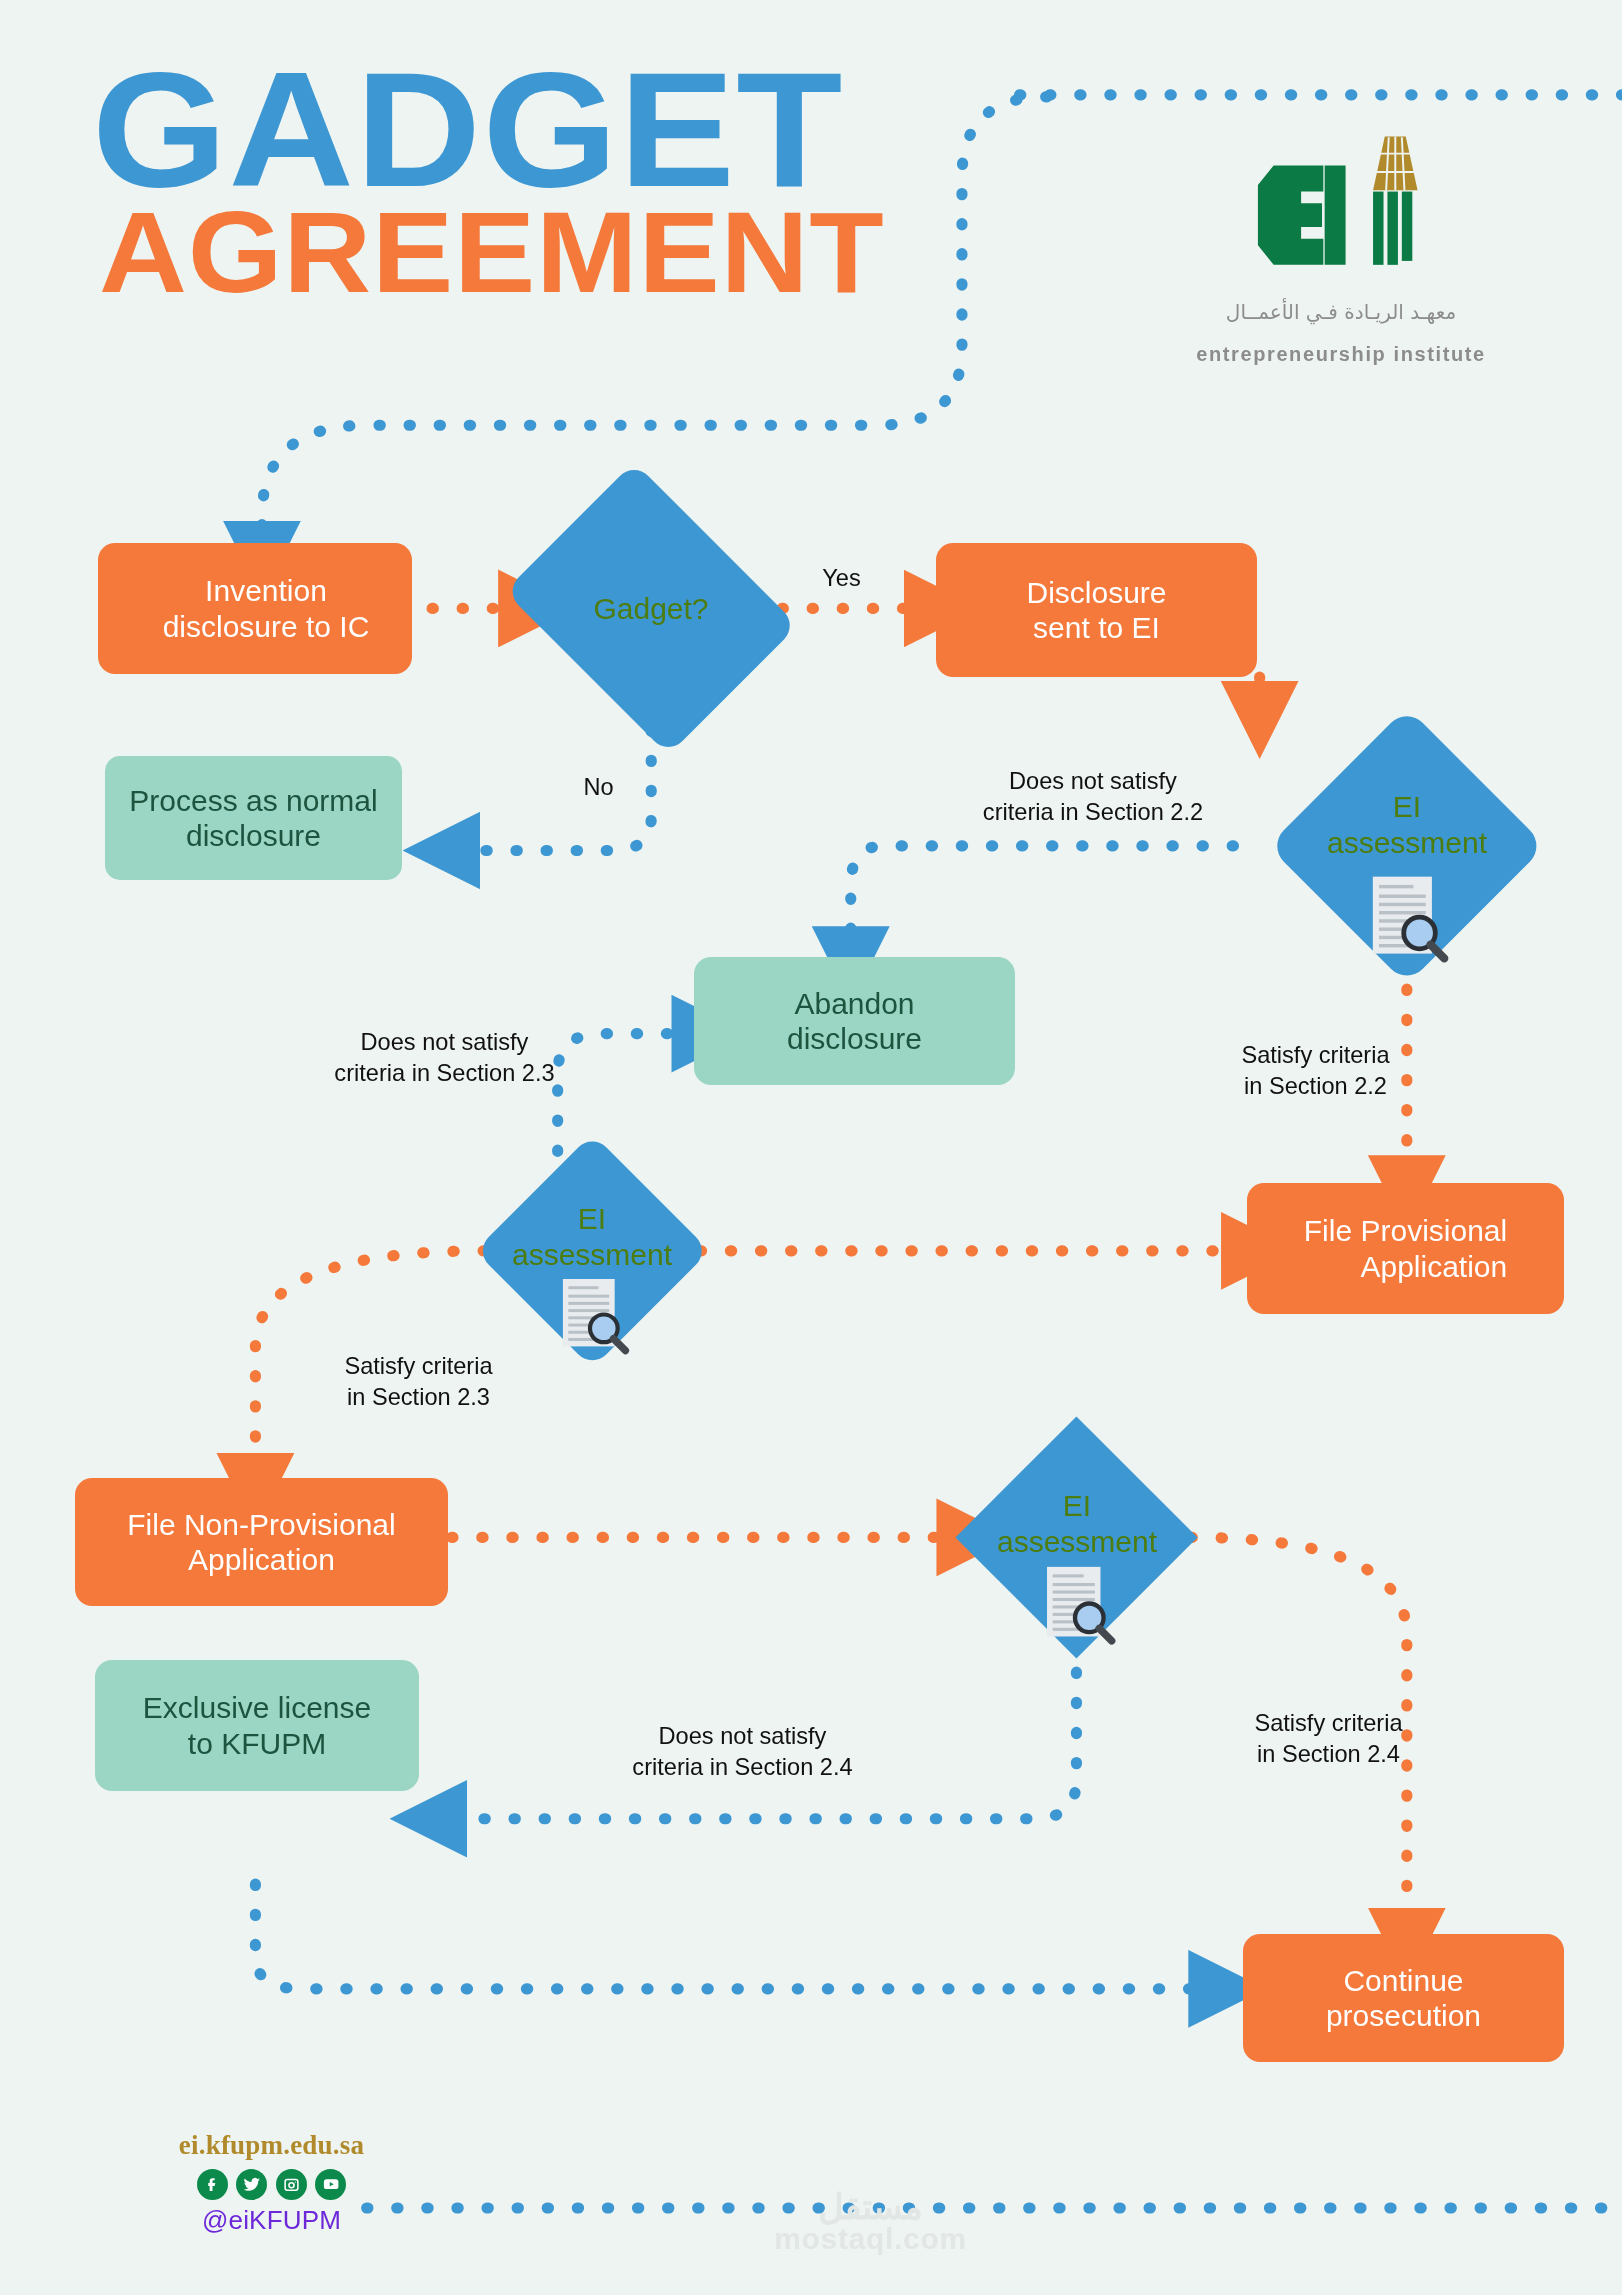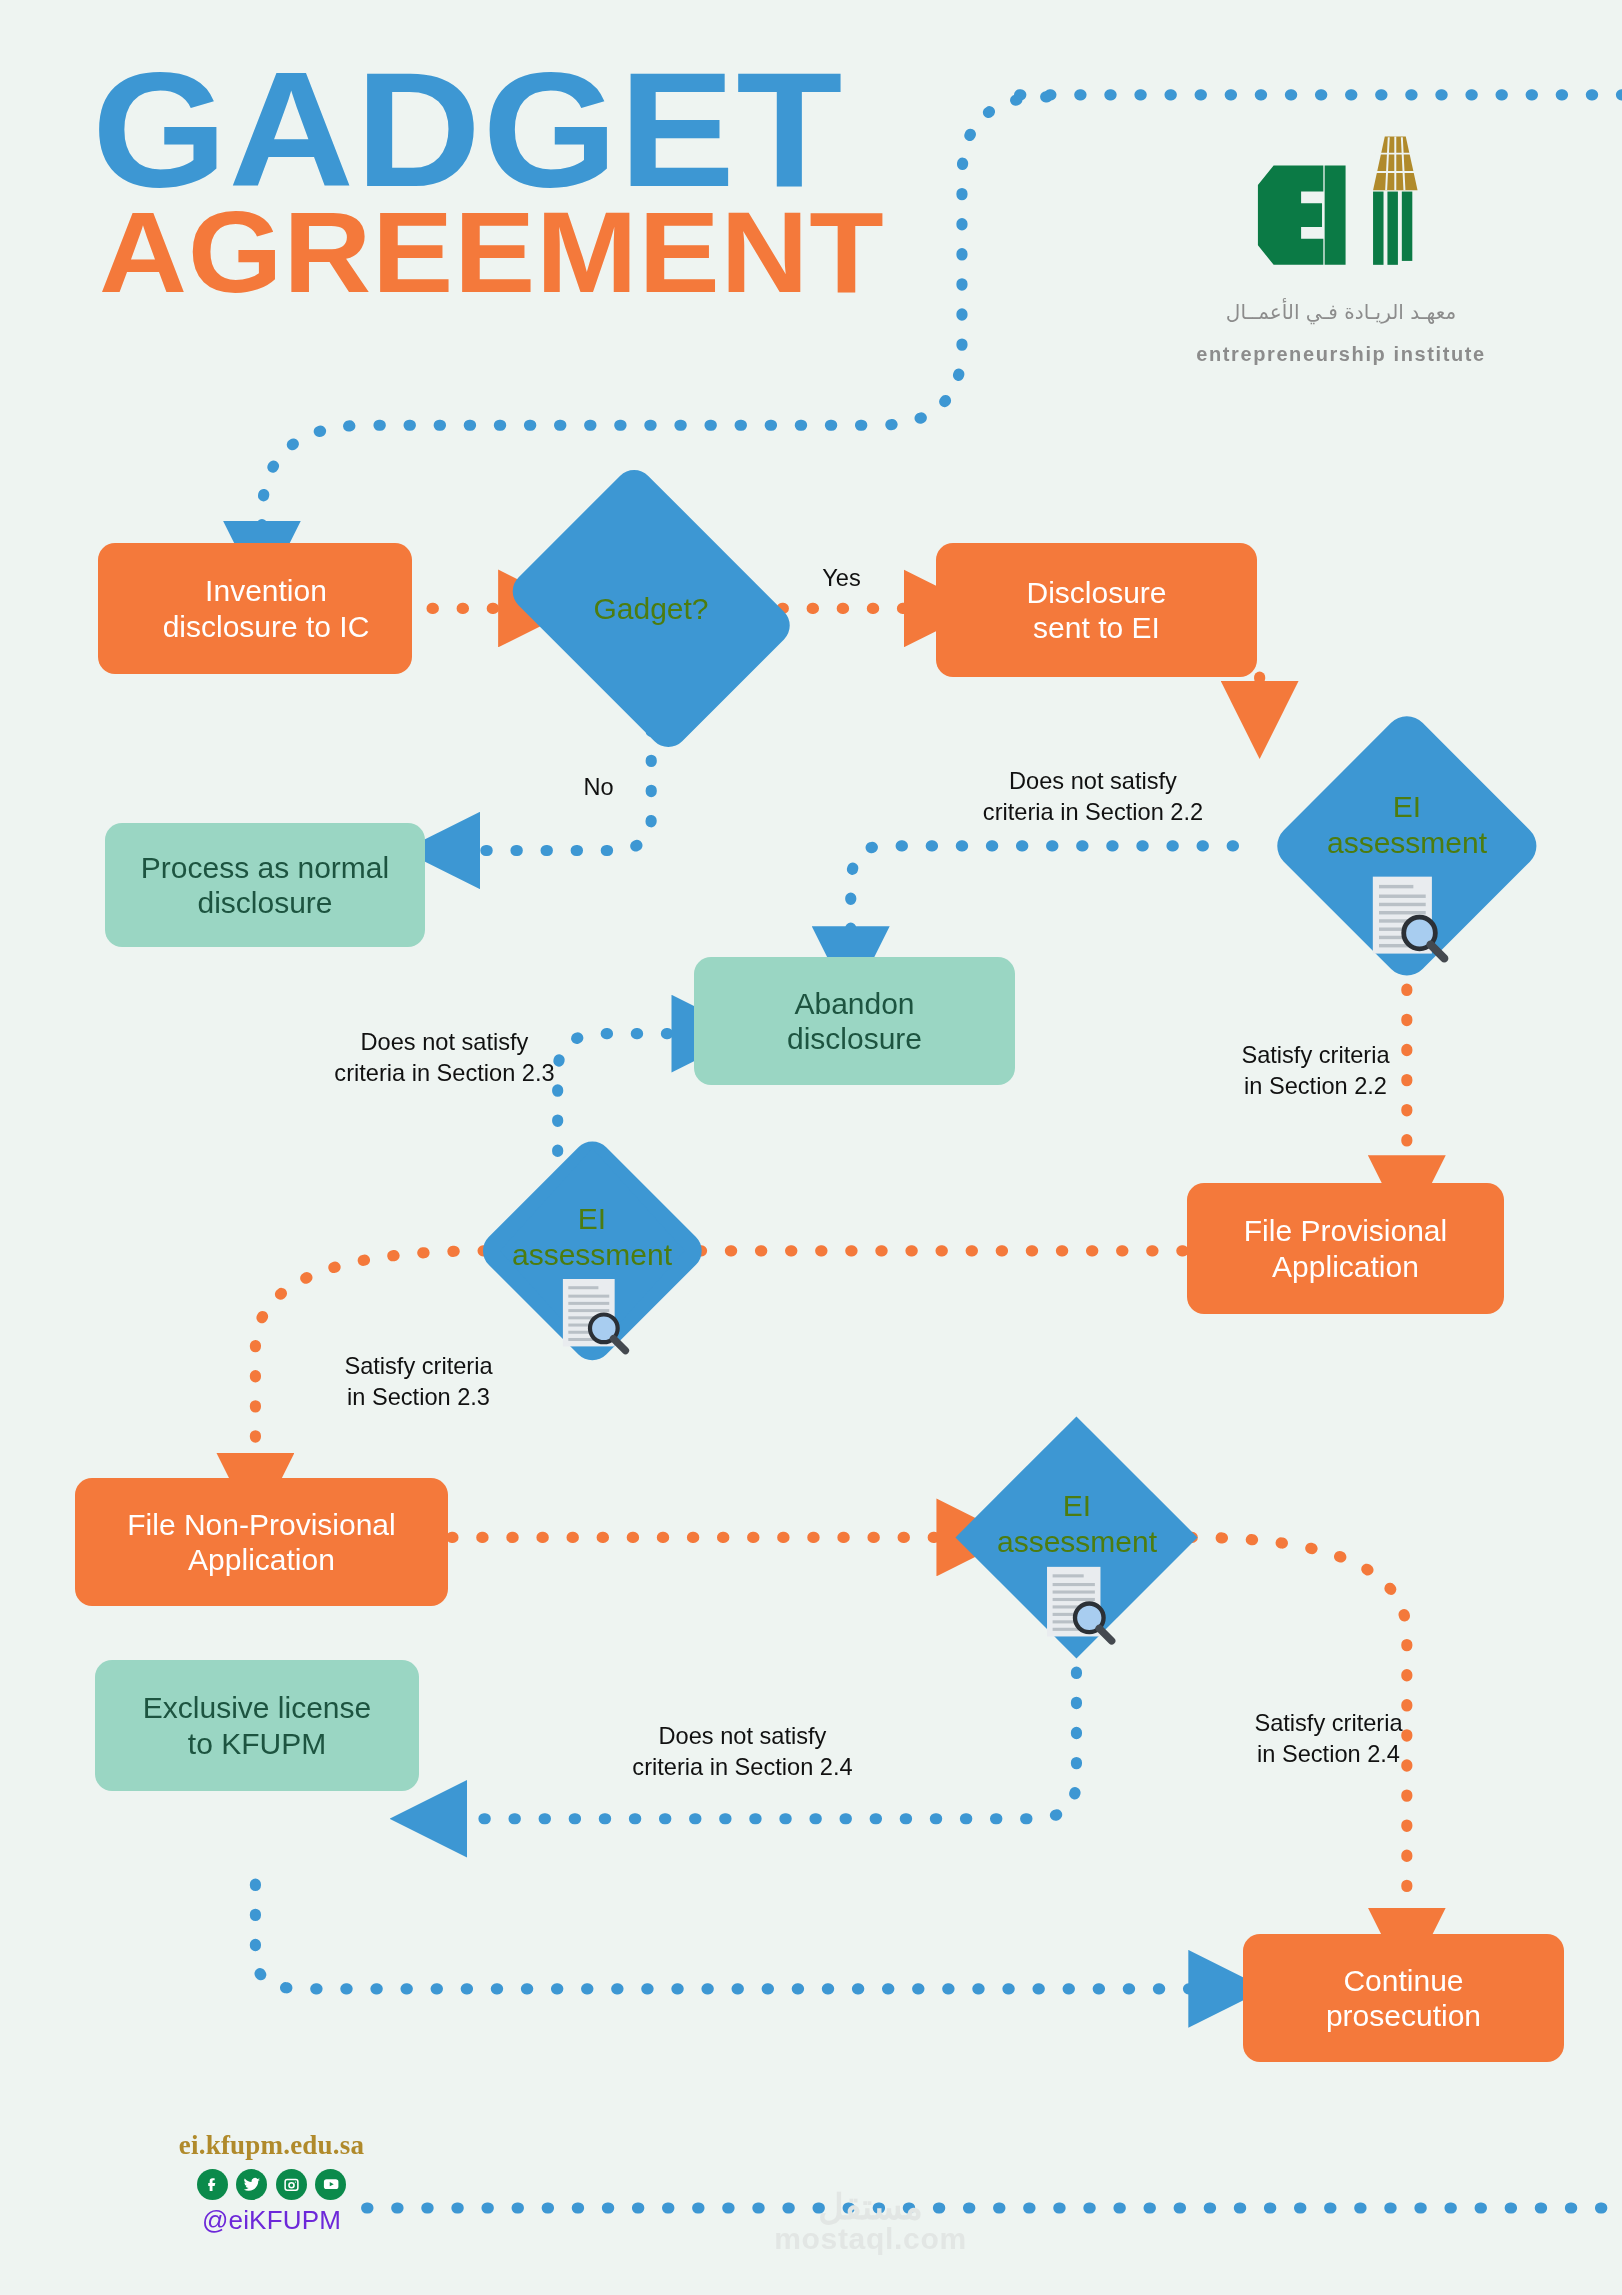--- a/index.html
+++ b/index.html
@@ -223,36 +223,36 @@
 
   <div class="node" style="left:520px;top:517px;width:262px;height:183px;">
     <div class="dia-label" style="white-space:pre-line;">Gadget?</div>
   </div>
 
   <div class="node box orange" style="left:936px;top:543px;width:321px;height:134px;">
     <div class="lbl" style="white-space:pre-line;">Disclosure
 sent to EI</div>
   </div>
 
-  <div class="node box teal" style="left:105px;top:823px;width:320px;height:124px;">
+  <div class="node box teal" style="left:105px;top:756px;width:297px;height:124px;border-radius:15px;">
     <div class="lbl" style="white-space:pre-line;">Process as normal
 disclosure</div>
   </div>
 
   <div class="node" style="left:1276px;top:759px;width:262px;height:131px;">
     <div class="dia-label" style="white-space:pre-line;">EI
 assessment</div>
   </div>
 
   <div class="node box teal" style="left:694px;top:957px;width:321px;height:128px;">
     <div class="lbl" style="white-space:pre-line;">Abandon
 disclosure</div>
   </div>
 
-  <div class="node box orange" style="left:1187px;top:1183px;width:317px;height:131px;">
+  <div class="node box orange" style="left:1247px;top:1183px;width:317px;height:131px;text-align:right;">
     <div class="lbl" style="white-space:pre-line;">File Provisional
 Application</div>
   </div>
 
   <div class="node" style="left:461px;top:1171px;width:262px;height:131px;">
     <div class="dia-label" style="white-space:pre-line;">EI
 assessment</div>
   </div>
 
   <div class="node box orange" style="left:75px;top:1478px;width:373px;height:128px;">

